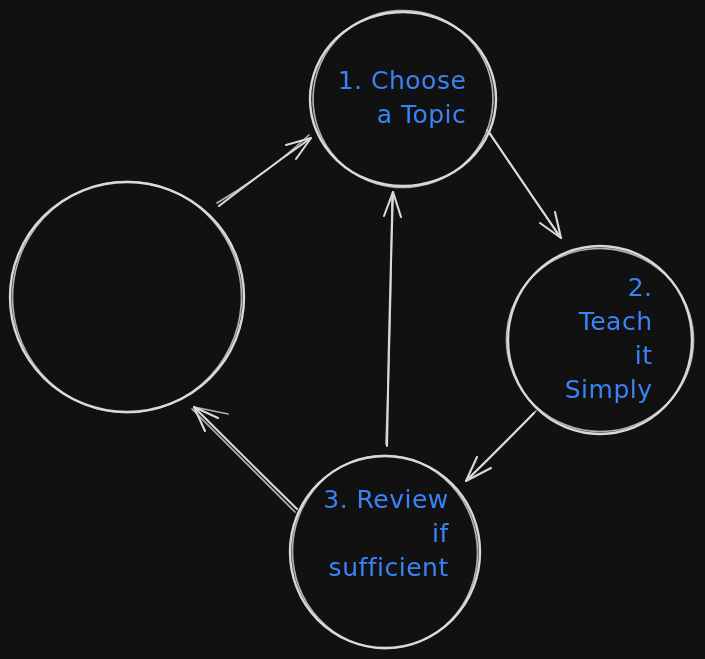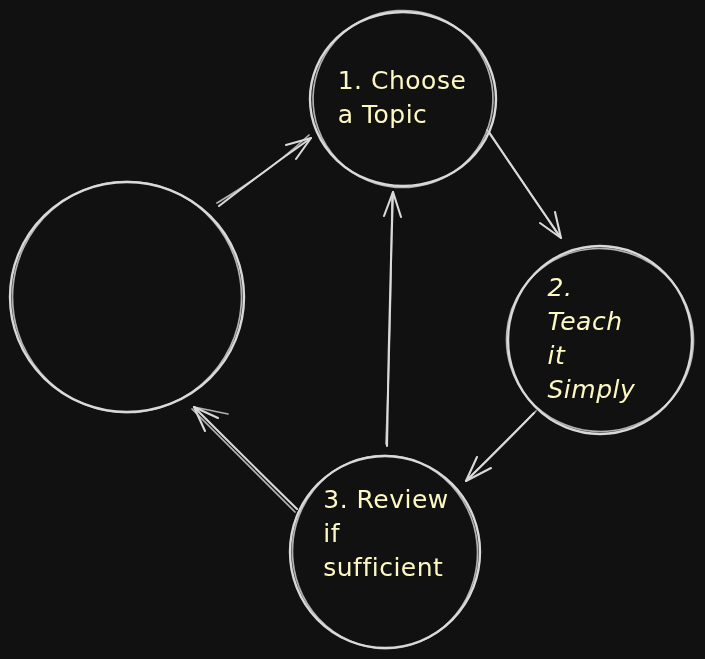--- a/index.html
+++ b/index.html
@@ -31,30 +31,30 @@
   .sketch.pass2 {
     stroke-width: 1.7;
     opacity: 0.8;
   }
   .arrow-shaft {
     stroke-width: 2.1;
   }
   .node-label {
     position: absolute;
     transform: translate(-50%, -50%);
-    color: #fef9c3;
+    color: #3b82f6;
     font-size: 25px;
     line-height: 1.36;
     letter-spacing: 0.5px;
-    text-align: left;
+    text-align: right;
     white-space: pre-line;
     user-select: none;
   }
   #label-choose-topic   { left: 402px; top: 98px;  }
-  #label-teach-simply   { left: 600px; top: 339px; font-style: italic; }
+  #label-teach-simply   { left: 600px; top: 339px; }
   #label-review-sufficient { left: 386px; top: 534px; }
   #label-return-source  { left: 128px; top: 296px; }
 </style>
 </head>
 <body>
 
 <div class="stage">
 
   <svg width="705" height="659" viewBox="0 0 705 659">
 

